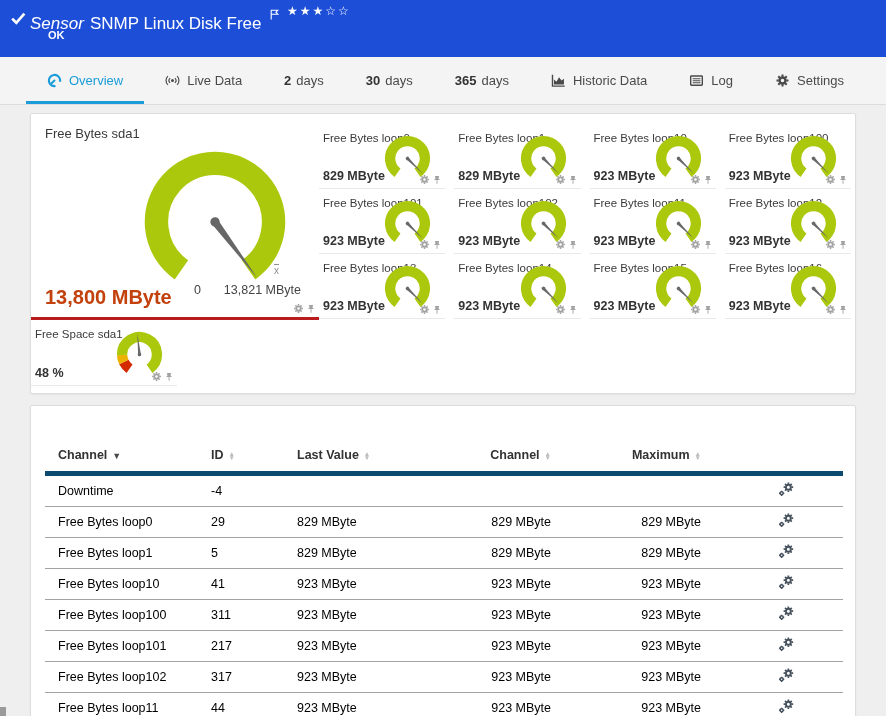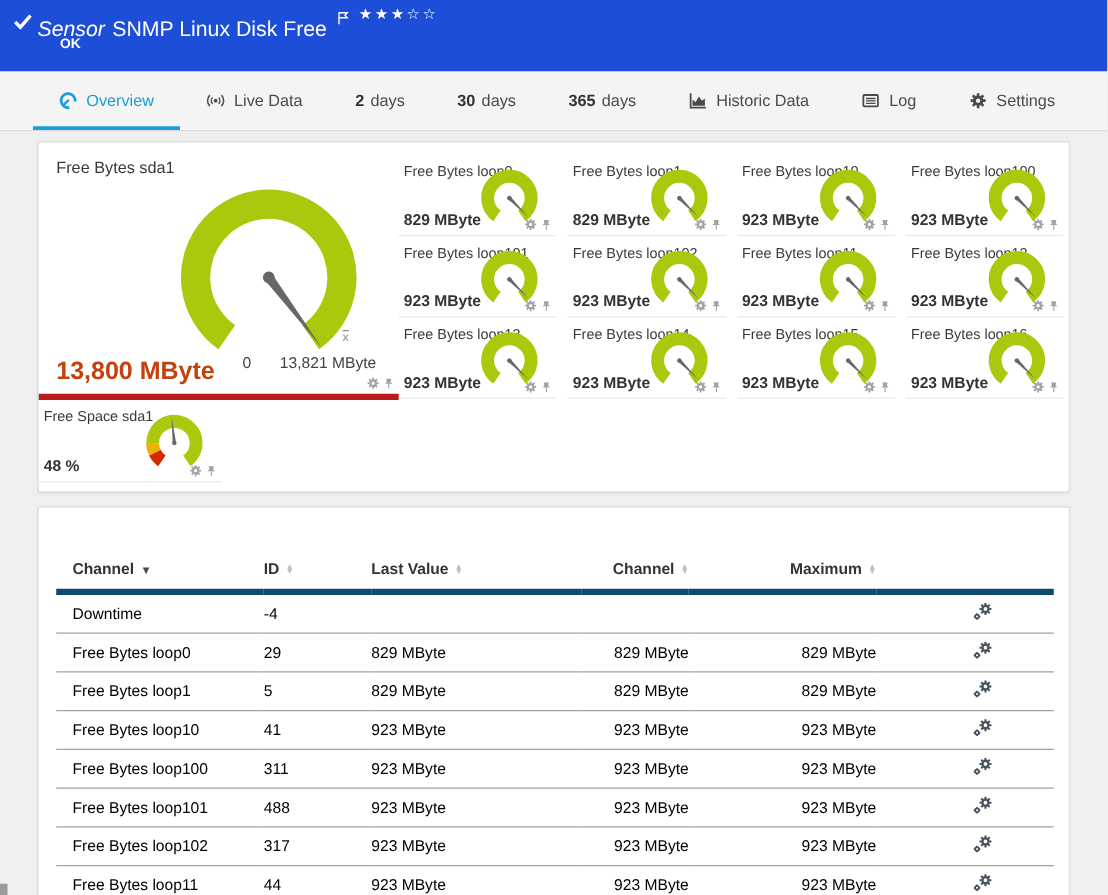--- a/index.html
+++ b/index.html
@@ -25,21 +25,21 @@
   .tab svg{ flex:0 0 auto; }
 
   
   .panel{ background:#fff; border:1px solid #ddd; border-radius:2px;
     box-shadow:0 1px 2px rgba(0,0,0,.05); }
   .gauges-panel{ margin:8px 30px 0; height:281px; display:flex; }
   .table-panel{ margin:11px 30px 0; height:316px; padding:36px 14px 0; overflow:hidden; }
 
   
   .left-col{ width:288px; flex:0 0 auto; display:flex; flex-direction:column; }
-  .big-cell{ position:relative; height:206px; border-bottom:5px solid #b91c1c; margin-right:0; }
+  .big-cell{ position:relative; height:206px; border-bottom:3px solid #b91c1c; margin-right:0; }
   .big-title{ position:absolute; left:14px; top:12px; font-size:13px; color:#3a3a3a; }
   .big-svg{ position:absolute; left:96px; top:24px; width:176px; height:160px; }
   .big-value{ position:absolute; left:14px; top:172px; font-size:20px; font-weight:600; color:#c2410c; }
   .big-scale-min{ position:absolute; left:163px; top:169px; font-size:12.5px; color:#444; }
   .big-scale-max{ position:absolute; left:178px; top:169px; width:92px; text-align:right;
     font-size:12.5px; color:#444; }
   .avg-marker{ position:absolute; left:243px; top:151px; font-size:10px; color:#8d8d8d;
     text-decoration:overline; }
 
   .bottom-row{ display:flex; height:66px; }
@@ -523,21 +523,21 @@
         <td>311</td>
         <td>923 MByte</td>
         <td class="c-min">923 MByte</td>
         <td class="c-max">923 MByte</td>
         <td class="c-edit"><svg class="ic-edit" viewBox="0 0 18 16">
               <use href="#editGears"></use>
             </svg></td>
       </tr>
       <tr>
         <td class="c-ch">Free Bytes loop101</td>
-        <td>488</td>
+        <td>217</td>
         <td>923 MByte</td>
         <td class="c-min">923 MByte</td>
         <td class="c-max">923 MByte</td>
         <td class="c-edit"><svg class="ic-edit" viewBox="0 0 18 16">
               <use href="#editGears"></use>
             </svg></td>
       </tr>
       <tr>
         <td class="c-ch">Free Bytes loop102</td>
         <td>317</td>

